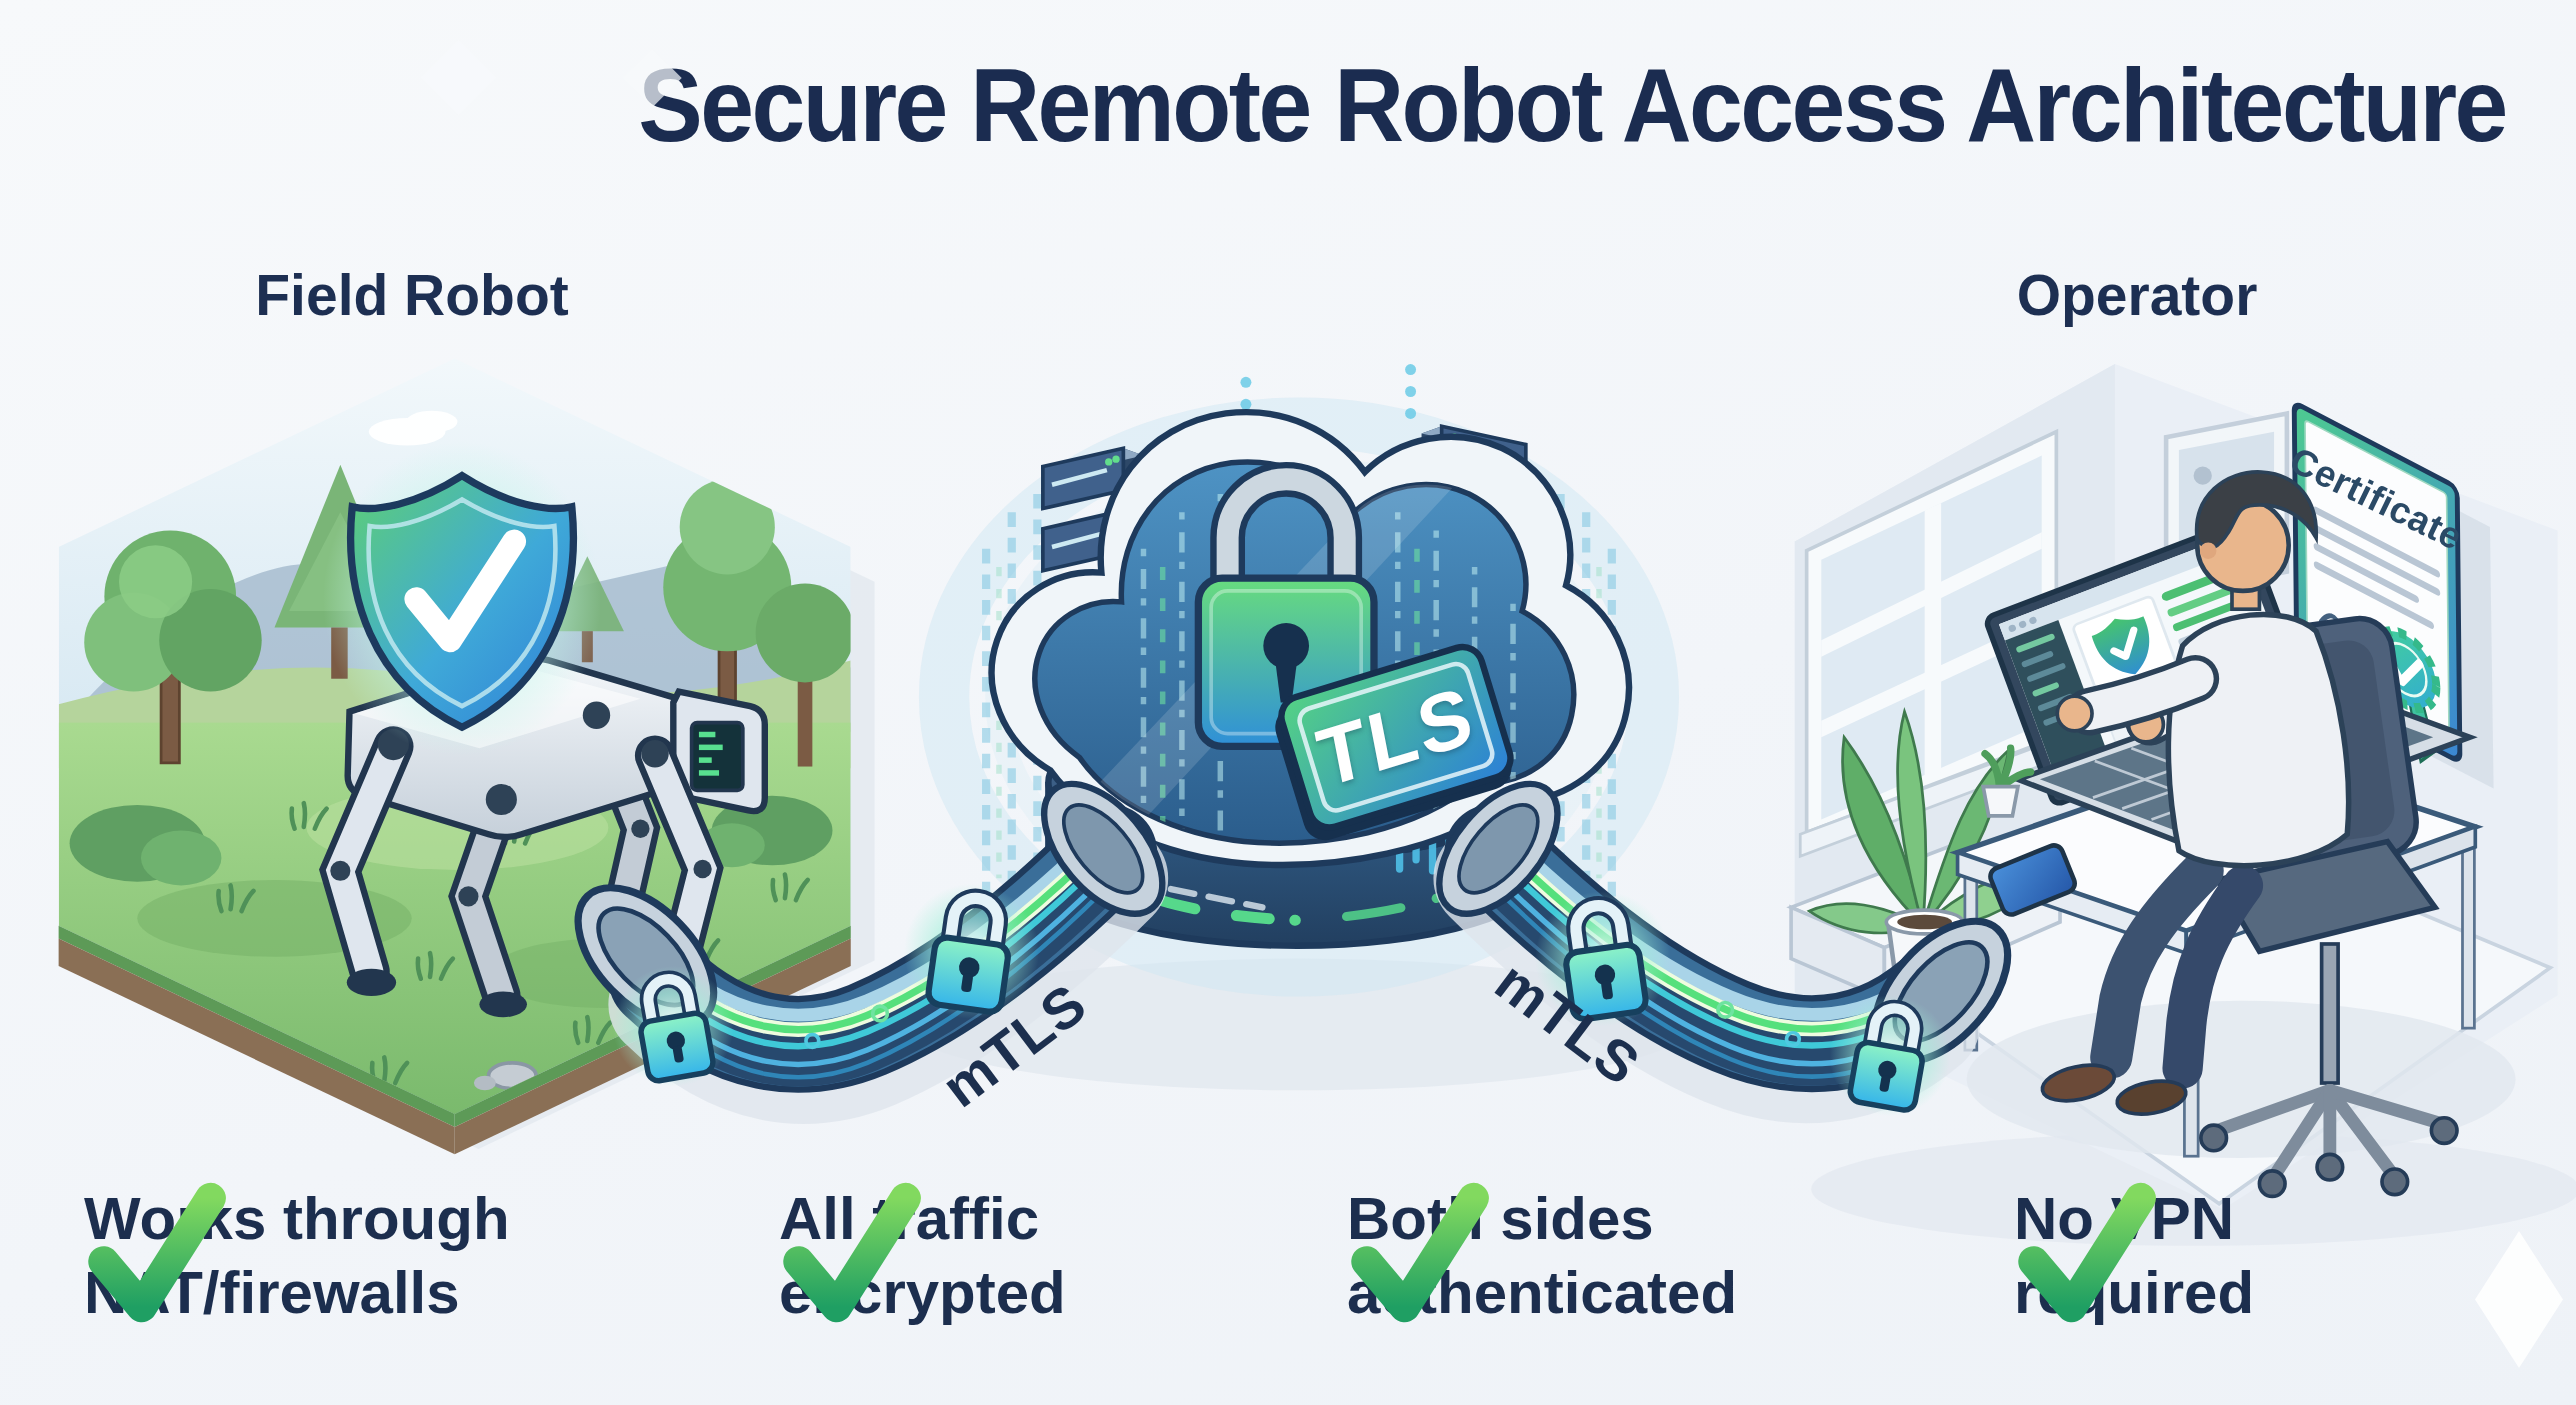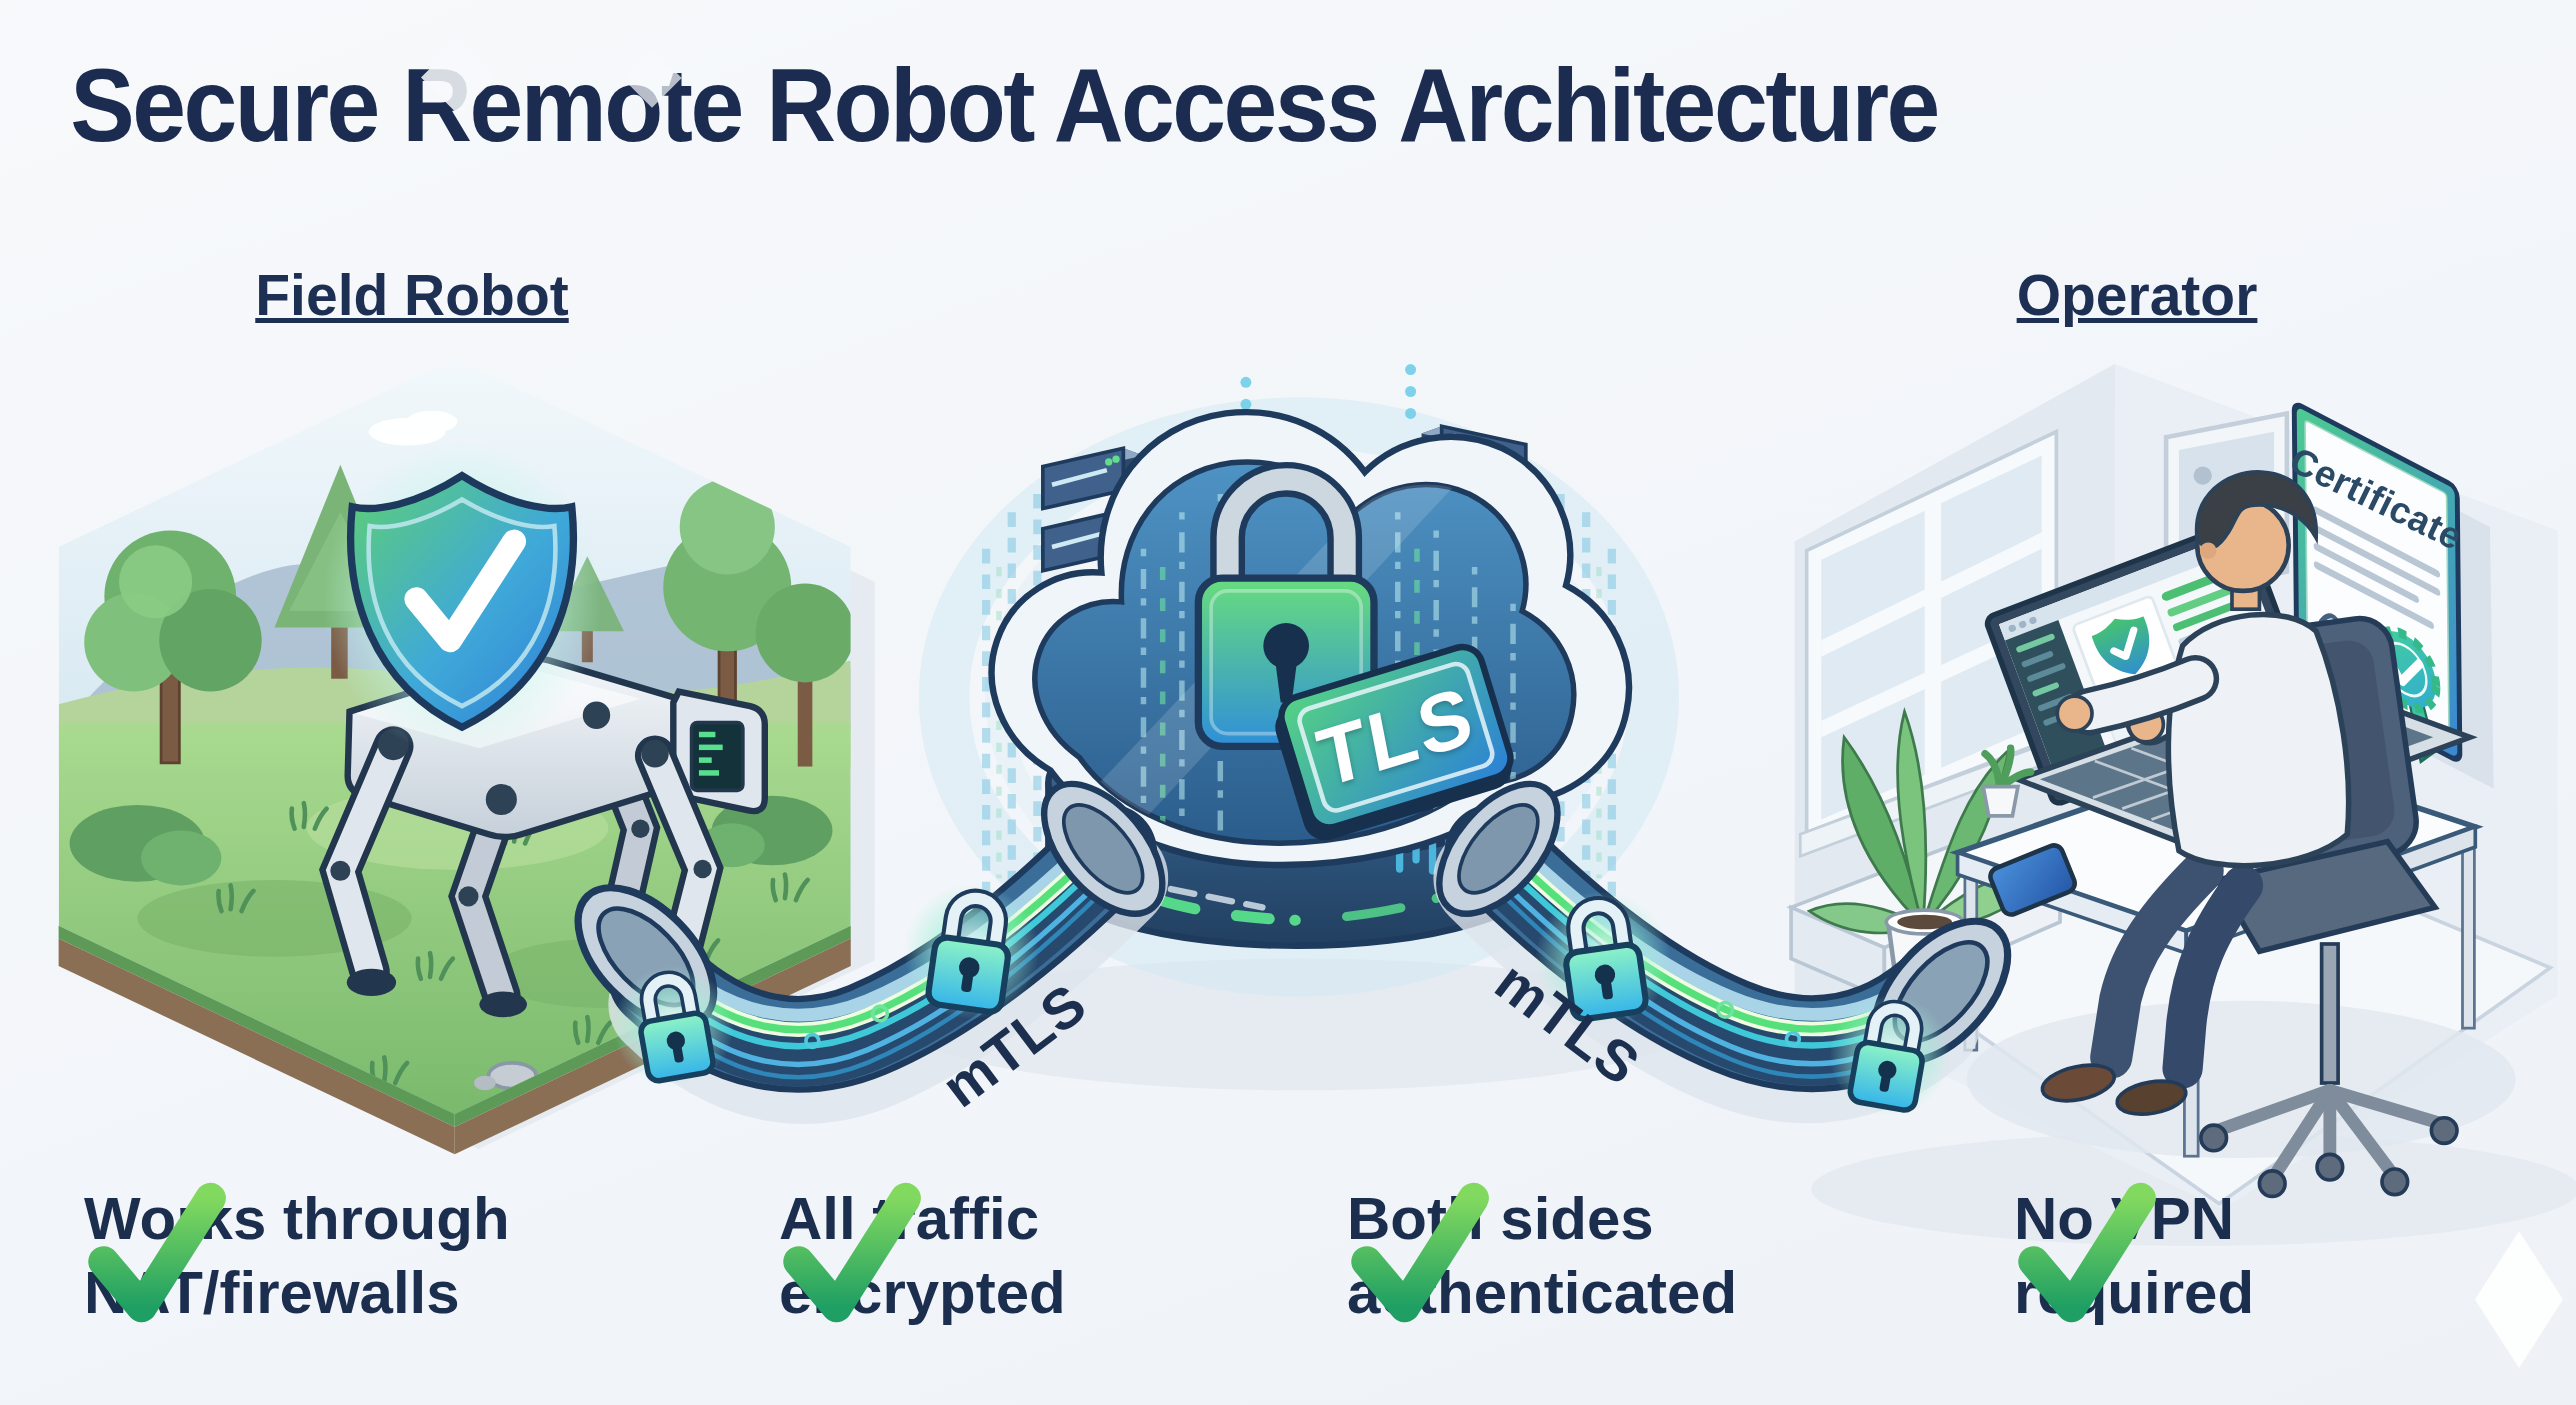--- a/index.html
+++ b/index.html
@@ -1,24 +1,24 @@
 <!DOCTYPE html>
 <html style="font-size:14.6px"><head>
 <meta charset="utf-8">
 <style>
   html,body{margin:0;padding:0;background:#f5f7fa;}
   #stage{position:relative;width:2576px;height:1405px;overflow:hidden;
          font-family:"Liberation Sans", sans-serif;
          background:linear-gradient(160deg,#f7f9fb 0%,#f2f5f9 55%,#eef2f7 100%);}
   #stage svg{position:absolute;left:0;top:0;}
   .txt{position:absolute;color:#1b2c50;white-space:nowrap;}
-  .title-wrap{left:0;right:0;top:46px;text-align:left;}
+  .title-wrap{left:0;right:0;top:46px;text-align:right;}
   .title-wrap span{display:inline-block;font-size:104px;font-weight:700;letter-spacing:-2.7px;
                    transform:scaleX(.93);color:#1b2c50;}
-  .col-label{top:262px;font-size:57px;font-weight:700;transform:translateX(-50%);color:#1d2f52;text-decoration:underline;}
+  .col-label{top:262px;font-size:57px;font-weight:700;transform:translateX(-50%);color:#1d2f52;}
   .mtls{font-size:57px;font-weight:700;color:#1c2f4e;letter-spacing:0.9px;}
   .mtls.l{left:1014px;top:1045px;transform:translate(-50%,-50%) rotate(-37deg);}
   .mtls.r{left:1568px;top:1023px;transform:translate(-50%,-50%) rotate(37deg);}
   .tls-badge-text{left:1396px;top:737px;font-size:81px;font-weight:700;color:#ffffff;
                   letter-spacing:2.7px;transform:translate(-50%,-50%) rotate(-17deg) skewX(-6deg);
                   text-shadow:0 2.7px 5.5px rgba(20,48,78,.35);}
   .cert-title{left:2376px;top:499px;font-size:37px;font-weight:700;color:#2b4a66;
               transform:translate(-50%,-50%) rotate(26deg);letter-spacing:0.5px;}
   .check-item{position:absolute;display:flex;gap:27.4px;align-items:flex-start;}
   .check-item svg{flex:0 0 auto;}

